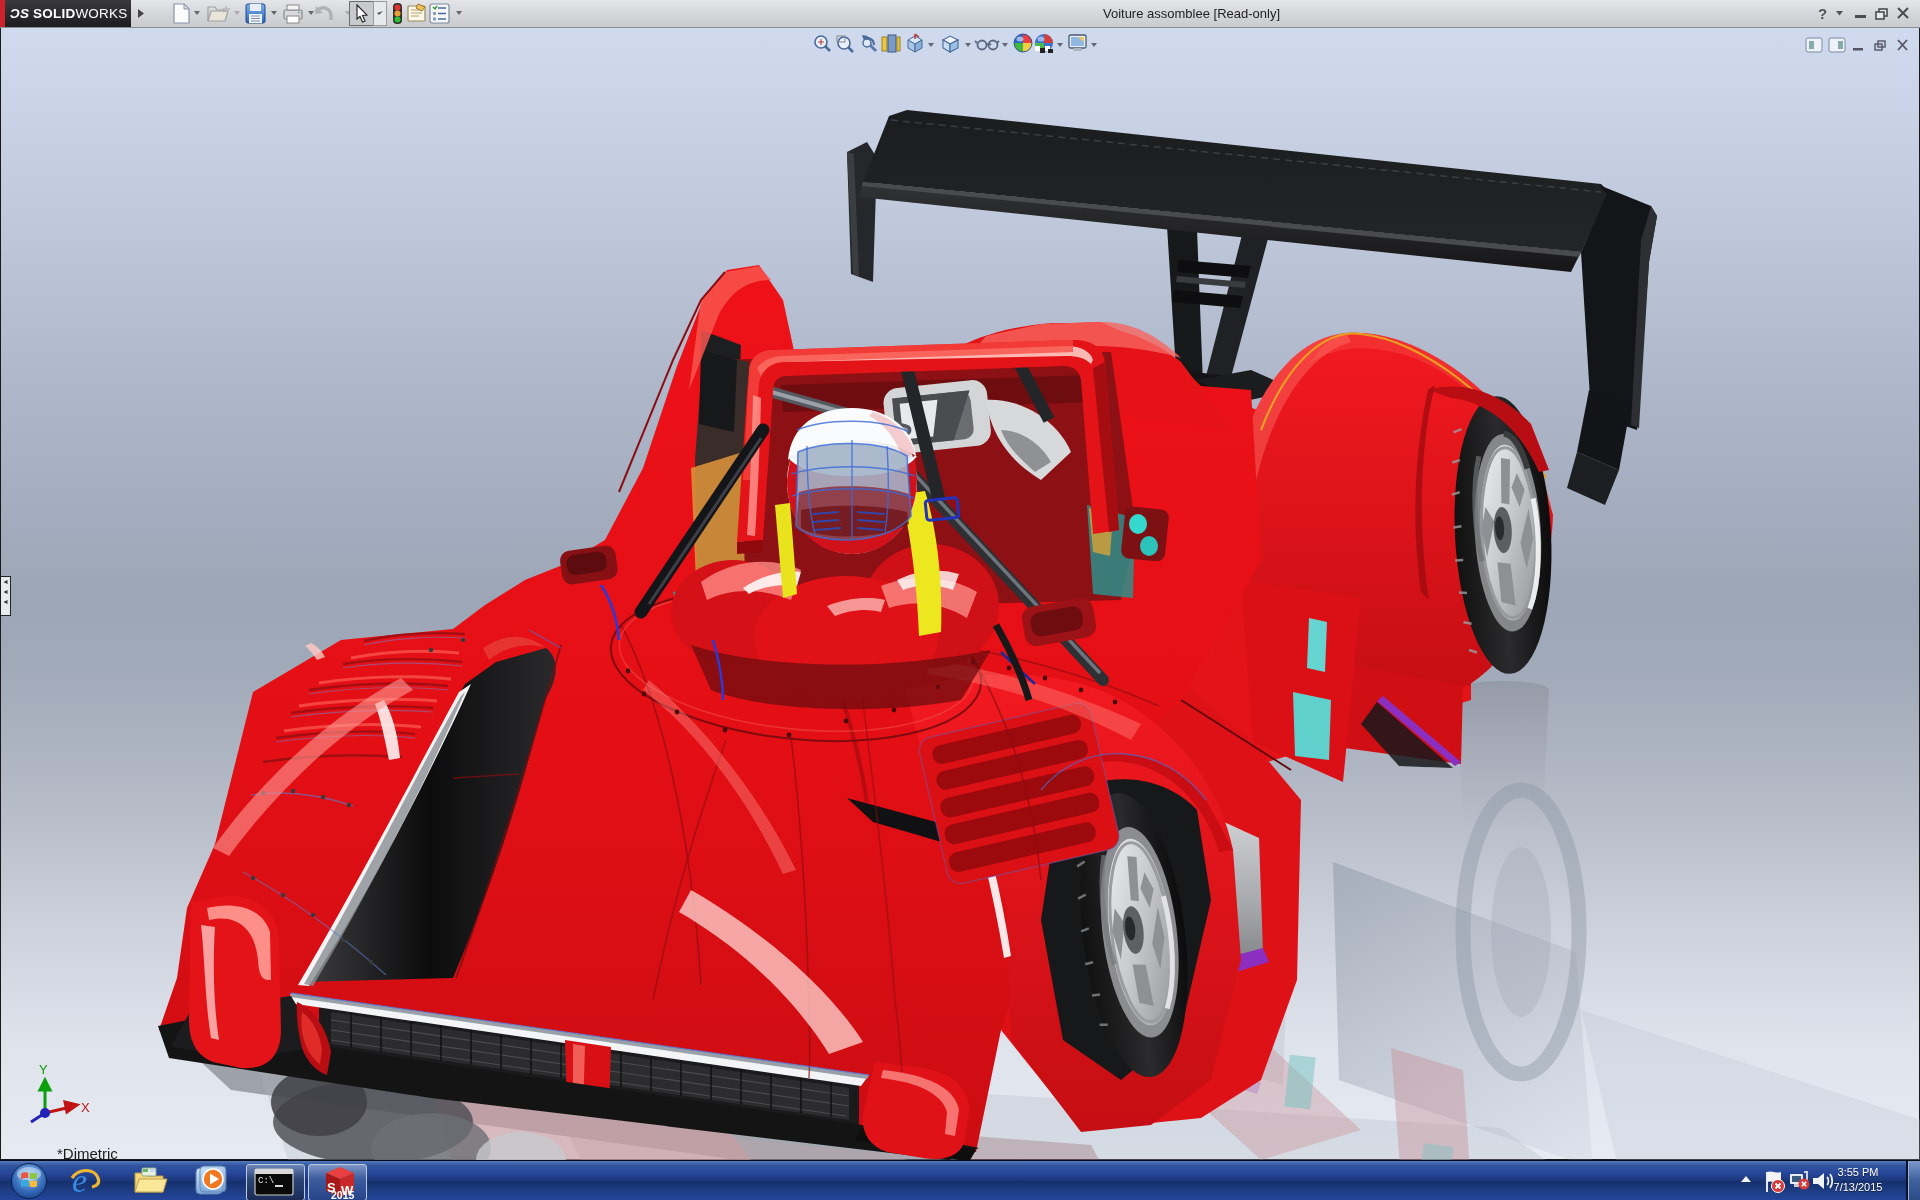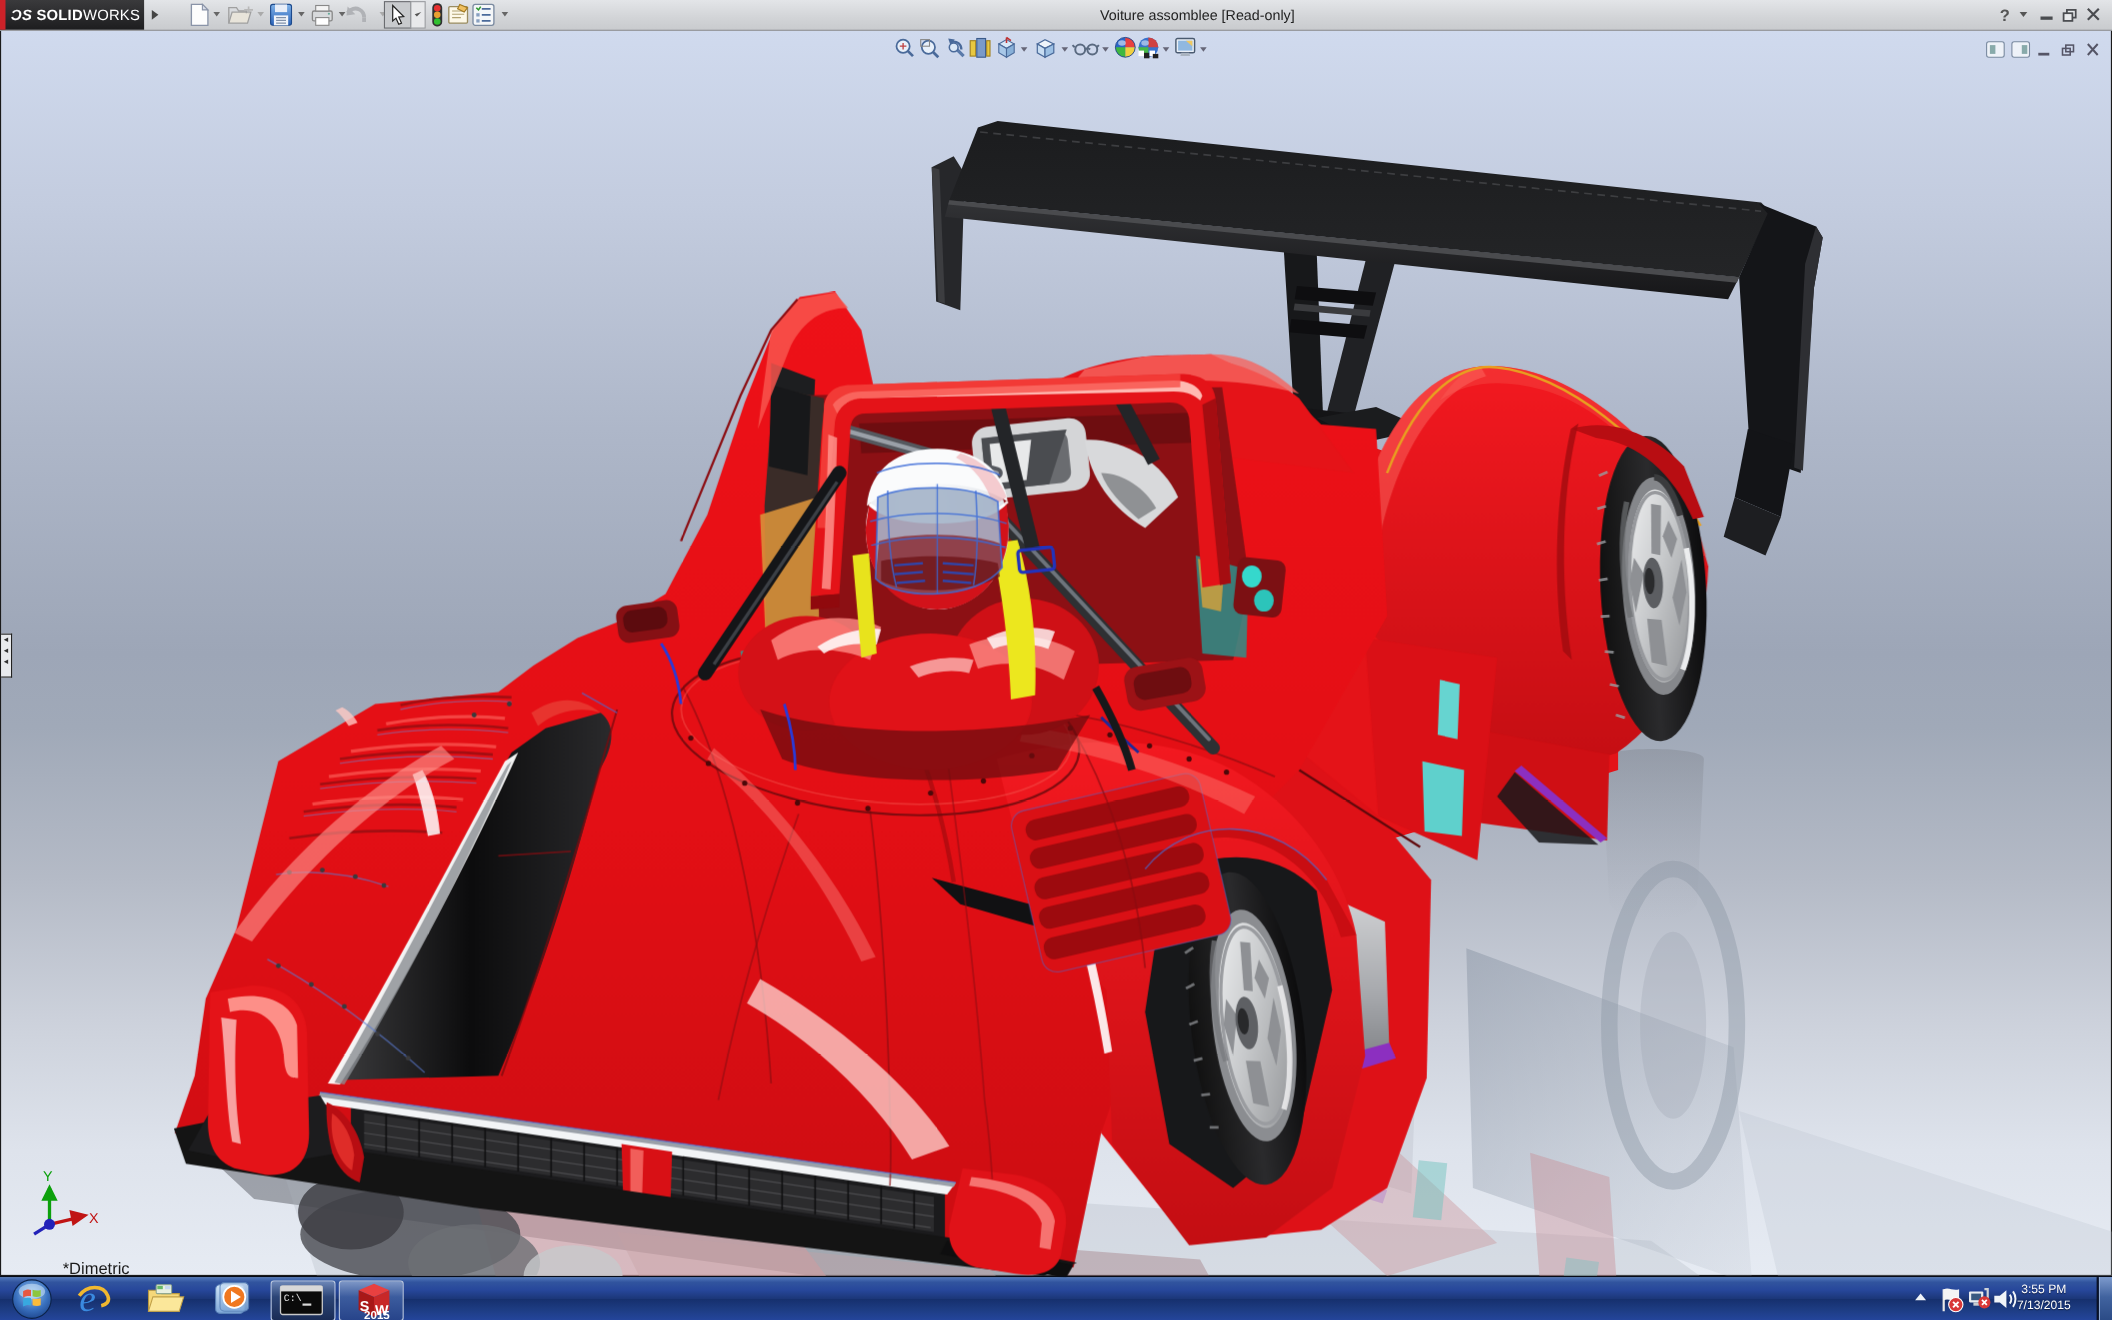--- a/index.html
+++ b/index.html
@@ -3,21 +3,21 @@
 <meta charset="utf-8">
 <style>
 html,body{margin:0;padding:0;width:1920px;height:1200px;overflow:hidden;font-family:"Liberation Sans",sans-serif;}
 #root{position:absolute;left:0;top:0;width:1920px;height:1200px;background:#d4d6d9;}
 
 #titlebar{position:absolute;left:0;top:0;width:1920px;height:27px;background:linear-gradient(#e3e5e8,#d2d4d7 60%,#c9cbce);border-bottom:1px solid #8a8d91;}
 #swlogo{position:absolute;left:0;top:0;width:131px;height:27px;background:linear-gradient(#3a3a3c,#1d1d1f);text-align:right;}
 #swlogo .red{position:absolute;left:0;top:0;width:5px;height:27px;background:#cc2229;}
 #swlogo .t{position:absolute;left:10px;top:6px;color:#fff;font-size:13.5px;letter-spacing:.2px;white-space:nowrap;}
 #swlogo .ds{font-style:italic;font-weight:bold;}
-#title{position:absolute;left:1000px;top:6px;width:280px;text-align:left;font-size:13px;color:#222;}
+#title{position:absolute;left:1000px;top:6px;width:280px;text-align:right;font-size:13px;color:#222;}
 
 #viewport{position:absolute;left:0;top:28px;width:1920px;height:1132px;background:
  linear-gradient(180deg,#d0daee 0%,#c3ccdf 14%,#aeb7c9 32%,#9da6b7 50%,#a0a9b8 56%,#b4bac6 68%,#cdd2dc 80%,#dee3ec 90%,#e6ebf3 100%);
  border-left:1px solid #1a1a1a;border-right:1px solid #1a1a1a;border-bottom:1px solid #1a1a1a;box-sizing:border-box;}
 #carsvg{position:absolute;left:0;top:-28px;width:1920px;height:1200px;}
 
 #lefttab{position:absolute;left:0;top:548px;width:9px;height:38px;background:#e8eaed;border:1px solid #222;border-left:none;font-size:8px;color:#333;line-height:10px;text-align:center;}
 #dimetric{position:absolute;left:16px;top:1117px;font-size:15px;color:#1c1c1c;margin-left:40px;}
 
 #taskbar{position:absolute;left:0;top:1160px;width:1920px;height:40px;background:linear-gradient(180deg,#5379bc 0%,#31549e 12%,#27479b 30%,#1c3779 50%,#16306e 52%,#1d3c82 75%,#24459b 100%);border-top:1px solid #060b18;box-sizing:border-box;}

